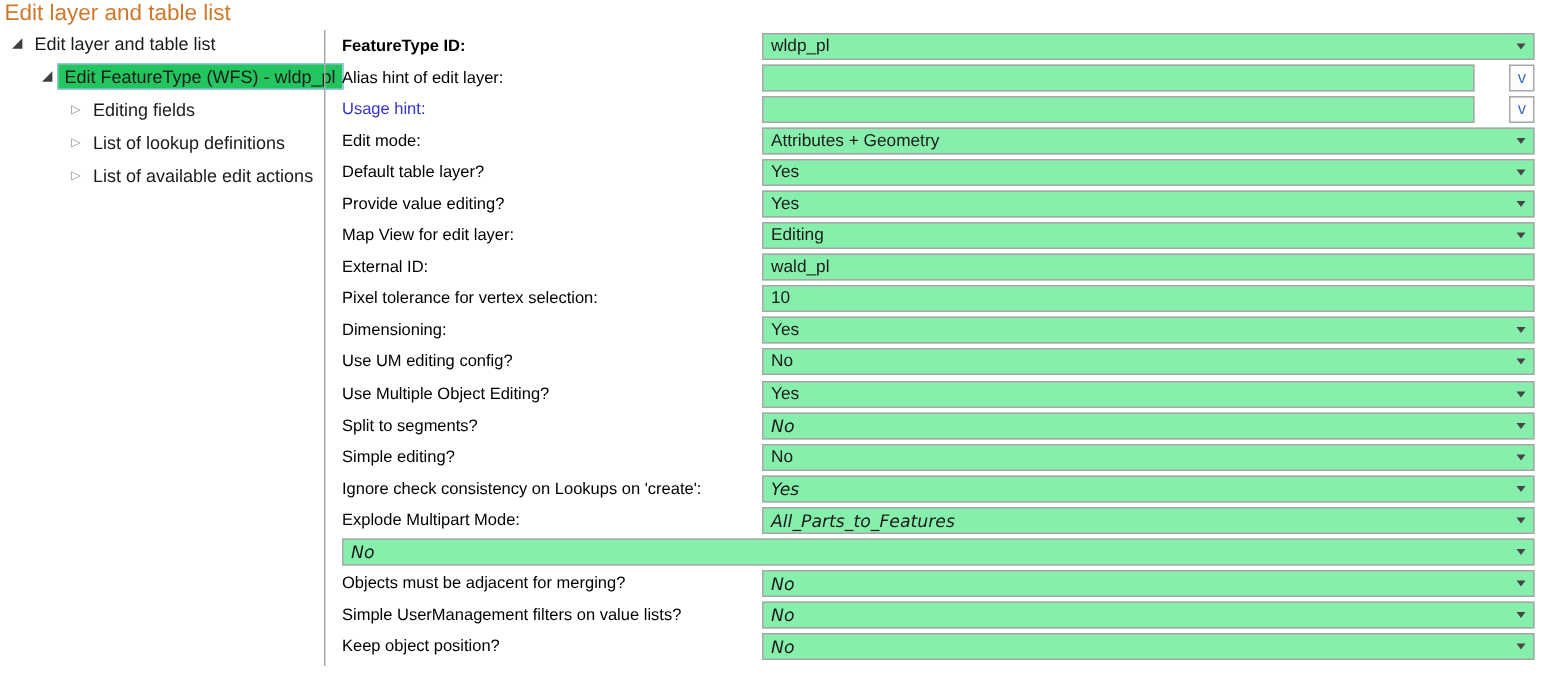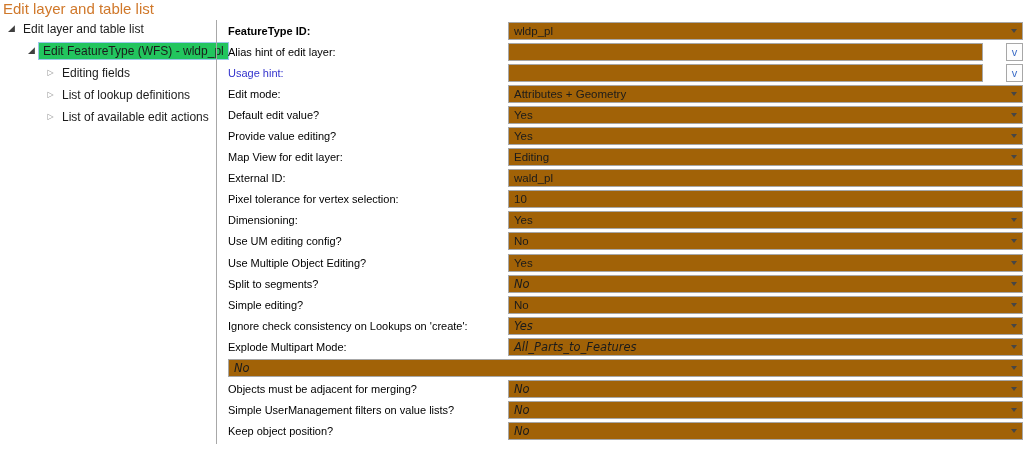--- a/index.html
+++ b/index.html
@@ -41,21 +41,21 @@
   .props { position: absolute; left: 228px; top: 20px; width: 795px; }
   .prop-row { display: flex; align-items: center; height: 21.1px; gap: 21px; }
   .prop-label {
     width: 259px; flex: none; font-size: 11px; color: #000;
     white-space: nowrap; overflow: hidden; padding-right: 4px;
   }
   .prop-label.bold { font-weight: bold; }
   .prop-label.link { color: #3333CC; }
   .prop-field {
     flex: 1; height: 18px; min-width: 0;
-    border: 1px solid #a7a7a7; background: #a16207; position: relative;
+    border: 1px solid #a7a7a7; background: #86efac; position: relative;
     display: flex; align-items: center; padding: 0 14px 0 5px;
     font-size: 11.5px; color: #1b1b1b; white-space: nowrap;
   }
   .prop-field .value.italic { font-style: italic; font-family: "DejaVu Sans", sans-serif; }
   .dd-arrow {
     position: absolute; right: 5px; top: 50%; margin-top: -2px;
     width: 0; height: 0;
     border-left: 3.5px solid transparent; border-right: 3.5px solid transparent;
     border-top: 4px solid #464646;
   }
@@ -123,21 +123,21 @@
   </div>
     <div class="prop-row">
     <span class="prop-label">Edit mode:</span>
     <div class="prop-field">
       <span class="value">Attributes + Geometry</span>
       <span class="dd-arrow"></span>
     </div>
 
   </div>
     <div class="prop-row">
-    <span class="prop-label">Default edit value?</span>
+    <span class="prop-label">Default table layer?</span>
     <div class="prop-field">
       <span class="value">Yes</span>
       <span class="dd-arrow"></span>
     </div>
 
   </div>
     <div class="prop-row">
     <span class="prop-label">Provide value editing?</span>
     <div class="prop-field">
       <span class="value">Yes</span>

